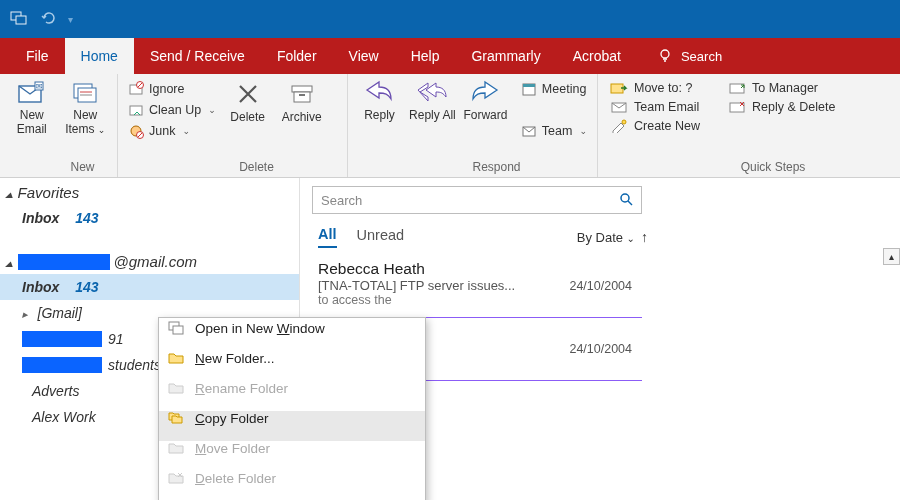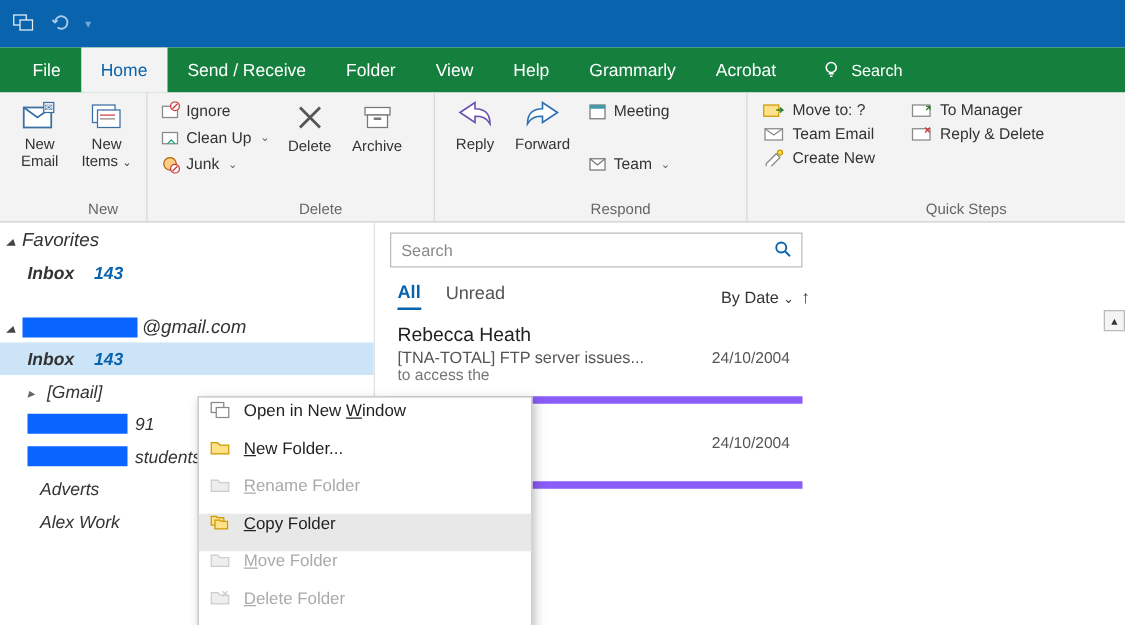--- a/index.html
+++ b/index.html
@@ -4,21 +4,21 @@
 <style>
   * { box-sizing: border-box; margin: 0; padding: 0; font-family: "Segoe UI", Arial, sans-serif; }
   body { width: 900px; height: 500px; overflow: hidden; background: #fff; font-size: 13px; color: #222; }
   
   
   .titlebar { background: #0a64ad; height: 38px; display: flex; align-items: center; padding: 0 10px; gap: 12px; color: #fff; }
   .titlebar svg { opacity: 0.9; }
   .qat-sep { color: #6fa8d8; font-size: 10px; }
   
   
-  .tabs { background: #15803d; height: 36px; display: flex; align-items: stretch; padding-left: 10px; }
+  .tabs { background: #b91c1c; height: 36px; display: flex; align-items: stretch; padding-left: 10px; }
   .tab { padding: 0 16px; display: flex; align-items: center; color: #fff; cursor: pointer; font-size: 14px; }
   .tab.active { background: #f3f3f3; color: #0a64ad; }
   .search-tab { display: flex; align-items: center; gap: 8px; margin-left: 20px; color: #fff; }
   
   
   .ribbon { background: #f3f3f3; height: 104px; display: flex; border-bottom: 1px solid #d0d0d0; }
   .ribbon-group { border-right: 1px solid #d8d8d8; display: flex; flex-direction: column; }
   .ribbon-group-body { flex: 1; display: flex; align-items: flex-start; padding: 4px 8px 0 8px; gap: 6px; }
   .ribbon-group-label { text-align: center; font-size: 12px; color: #666; padding-bottom: 3px; padding-left: 48px; }
   .big-btn { display: flex; flex-direction: column; align-items: center; width: 48px; gap: 3px; cursor: pointer; padding-top: 2px; }
@@ -44,21 +44,21 @@
   .sub-row { padding-left: 32px; }
   
   
   .msglist { flex: 1; display: flex; flex-direction: column; padding: 8px 0 0 12px; position: relative; }
   .searchbox { display: flex; align-items: center; border: 1px solid #bdbdbd; height: 28px; width: 330px; padding: 0 8px; color: #888; cursor: text; }
   .searchbox .sicon { margin-left: auto; color: #0a64ad; }
   .filters { display: flex; align-items: center; gap: 20px; margin: 12px 0 6px 6px; width: 330px; }
   .filters .flt { font-size: 14.5px; color: #555; cursor: pointer; padding-bottom: 4px; }
   .filters .flt.active { color: #0a64ad; border-bottom: 2px solid #0a64ad; font-weight: 600; }
   .filters .right { margin-left: auto; display: flex; align-items: center; gap: 6px; font-size: 13px; color: #333; }
-  .msg { padding: 6px 10px 10px 6px; border-bottom: 6px solid #8b5cf6; width: 330px; cursor: pointer; }
+  .msg { padding: 6px 10px 10px 6px; border-bottom: 1px solid #8b5cf6; width: 330px; cursor: pointer; }
   .msg .from { font-size: 15.5px; color: #212121; }
   .msg .row2 { display: flex; gap: 10px; align-items: baseline; }
   .msg .subj { font-size: 13px; color: #555; flex: 1; white-space: nowrap; overflow: hidden; text-overflow: ellipsis; }
   .msg .date { font-size: 12.5px; color: #555; }
   .msg .prev { font-size: 12.5px; color: #777; white-space: nowrap; overflow: hidden; text-overflow: ellipsis; }
   .scroll-up { position: absolute; right: 0; top: 70px; width: 17px; height: 17px; border: 1px solid #bbb; display: flex; align-items: center; justify-content: center; font-size: 10px; color: #333; cursor: pointer; background: #f5f5f5; }
   
   
   .ctx { position: absolute; left: 158px; top: 317px; width: 268px; background: #fff; border: 1px solid #bdbdbd; box-shadow: 2px 3px 8px rgba(0,0,0,0.25); z-index: 50; padding: 3px 0; }
   .ctx-item { display: flex; align-items: flex-start; gap: 10px; height: 30px; padding: 0 12px 0 8px; font-size: 13.5px; cursor: pointer; }
@@ -185,20 +185,27 @@
   <div class="ribbon-group" style="width:250px">
     <div class="ribbon-group-body">
       <div class="big-btn">
         <svg width="32" height="26" viewBox="0 0 32 26">
             <path d="M4 10l12-8v5c8 0 12 4 12 12-3-5-6-6-12-6v5z" fill="#fff" stroke="#6a4fb0" stroke-width="1.3"></path>
           </svg>
         <span class="lbl">Reply</span>
       </div>
       <div class="big-btn">
         <svg width="32" height="26" viewBox="0 0 32 26">
+            <path d="M2 10l10-7v4L4 12l8 5v4z" fill="#fff" stroke="#6a4fb0"></path>
+            <path d="M10 10l10-7v4c6 0 10 3 10 10-3-4-5-5-10-5v5z" fill="#fff" stroke="#6a4fb0"></path>
+          </svg>
+        <span class="lbl">Reply All</span>
+      </div>
+      <div class="big-btn">
+        <svg width="32" height="26" viewBox="0 0 32 26">
             <path d="M28 10L16 2v5C8 7 4 11 4 19c3-5 6-6 12-6v5z" fill="#fff" stroke="#2a6fb0" stroke-width="1.3"></path>
           </svg>
         <span class="lbl">Forward</span>
       </div>
       <div class="mini-stack" style="margin-left:4px">
         <div class="mini-btn">
           <svg width="16" height="16" viewBox="0 0 16 16">
               <rect x="2" y="3" width="12" height="11" fill="#fff" stroke="#777"></rect>
               <rect x="2" y="3" width="12" height="3" fill="#49a"></rect>
             </svg>

